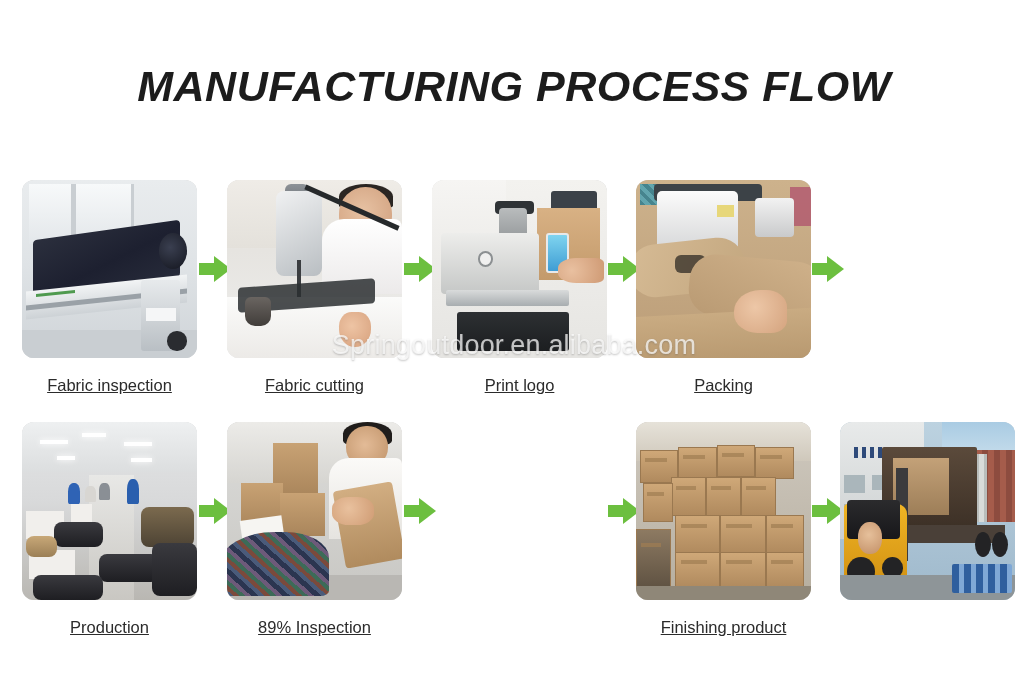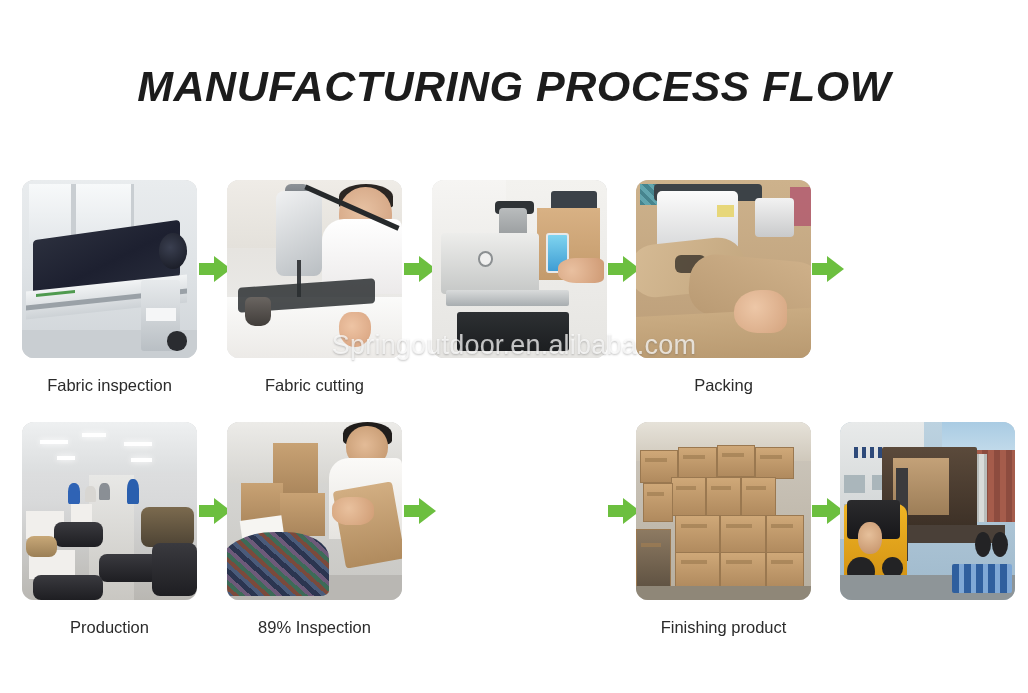--- a/index.html
+++ b/index.html
@@ -47,20 +47,21 @@
   }
   .thumb .scene { position: absolute; inset: 0; }
 
   .caption {
     margin-top: 18px;
     text-align: center;
     font-size: 16.5px;
     color: #2b2b2b;
     white-space: nowrap;
     font-family: "Liberation Sans", sans-serif;
+    text-decoration: underline;
   }
 
   
   .arrow {
     position: absolute;
     top: 76px;
     width: 32px; height: 26px;
   }
   .arrow .tail {
     position: absolute;
@@ -357,20 +358,21 @@
           <div class="armtop"></div>
             <div class="arm"></div>
           <div class="press"></div>
             <div class="gauge"></div>
             <div class="panel"></div>
           <div class="platen"></div>
             <div class="mat"></div>
             <div class="hand"></div>
         </div>
       </div>
+      <div class="caption">Print logo</div>
     </div>
 
     <div class="arrow arrow-2">
       <div class="tail"></div>
         <div class="head"></div>
     </div>
 
     <div class="cell cell-3">
       <div class="thumb">
         <div class="scene s-sew">

